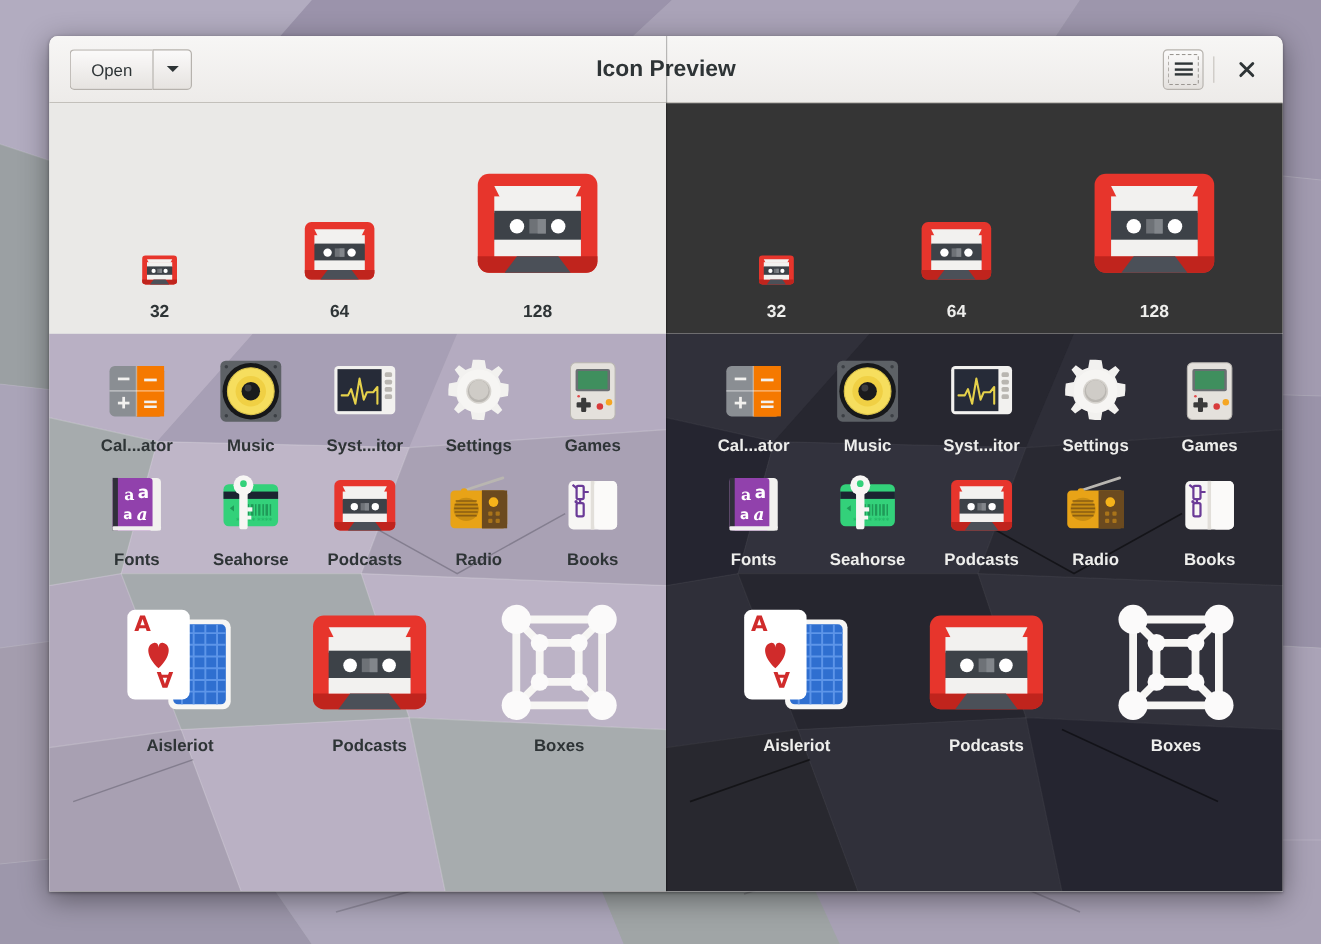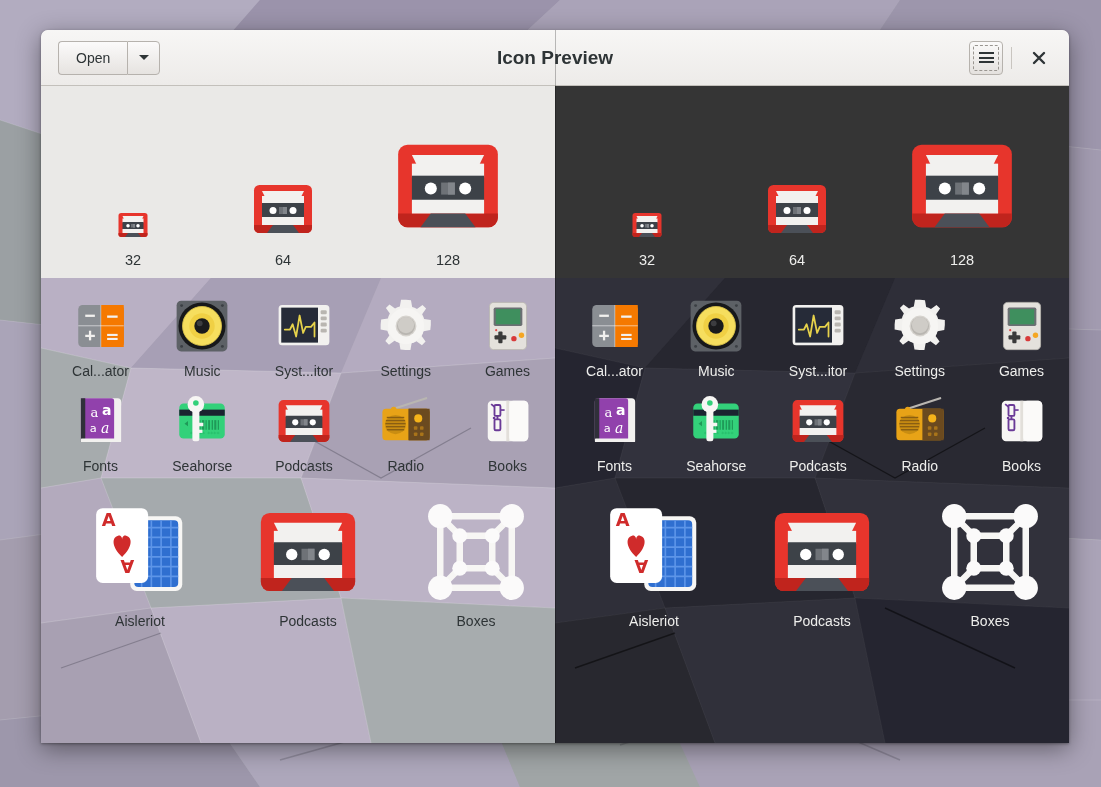--- a/index.html
+++ b/index.html
@@ -65,21 +65,21 @@
 
   .btn-close{
     width:36px; height:34px; display:flex; align-items:center; justify-content:center;
     margin-left:9px; background:none; border:none; position:relative;
   }
   .btn-close svg{ display:block; }
   .hb-sep{ width:1px; height:22px; background:#c9c5c0; margin-left:8px; }
 
   
   #content{ display:flex; width:100%; height:657px; }
-  .half{ width:50%; height:100%; display:flex; flex-direction:column; position:relative; }
+  .half{ width:50%; height:100%; display:flex; flex-direction:column; position:relative;font-weight:bold; }
 
   
   .preview{
     height:192px; display:flex; align-items:flex-end; justify-content:center;
     gap:0; position:relative;
   }
   .preview.light{ background:#eae9e7; }
   .preview.dark { background:#353535; }
 
   .psample{ display:flex; flex-direction:column; align-items:center; justify-content:flex-end;
@@ -90,21 +90,21 @@
   .preview.dark  .plabel{ color:#eeeeec; }
 
   
   .gridarea{ flex:1; position:relative; overflow:hidden; }
   .gridarea .bgpattern{ position:absolute; inset:0; }
   .gridarea .bgpattern svg{ display:block; width:100%; height:100%; }
   .grid{
     position:relative; display:flex; flex-direction:column;
     padding:18px 0 0 0; height:100%;
   }
-  .grow{ display:flex; justify-content:space-between; }
+  .grow{ display:flex; justify-content:center; }
   .grow.r1,.grow.r2{ padding-left:12px; }
   .grow.r3{ padding-left:20px; margin-top:12px; }
   .cell{
     width:95px; display:flex; flex-direction:column; align-items:center;
     margin-bottom:12px;
   }
   .cell.big{ width:158px; }
   .cell .iconwrap{ display:flex; align-items:center; justify-content:center; height:60px; }
   .cell.big .iconwrap{ height:108px; }
   .cell .clabel{ font-size:14px; margin-top:7px; white-space:nowrap; }

